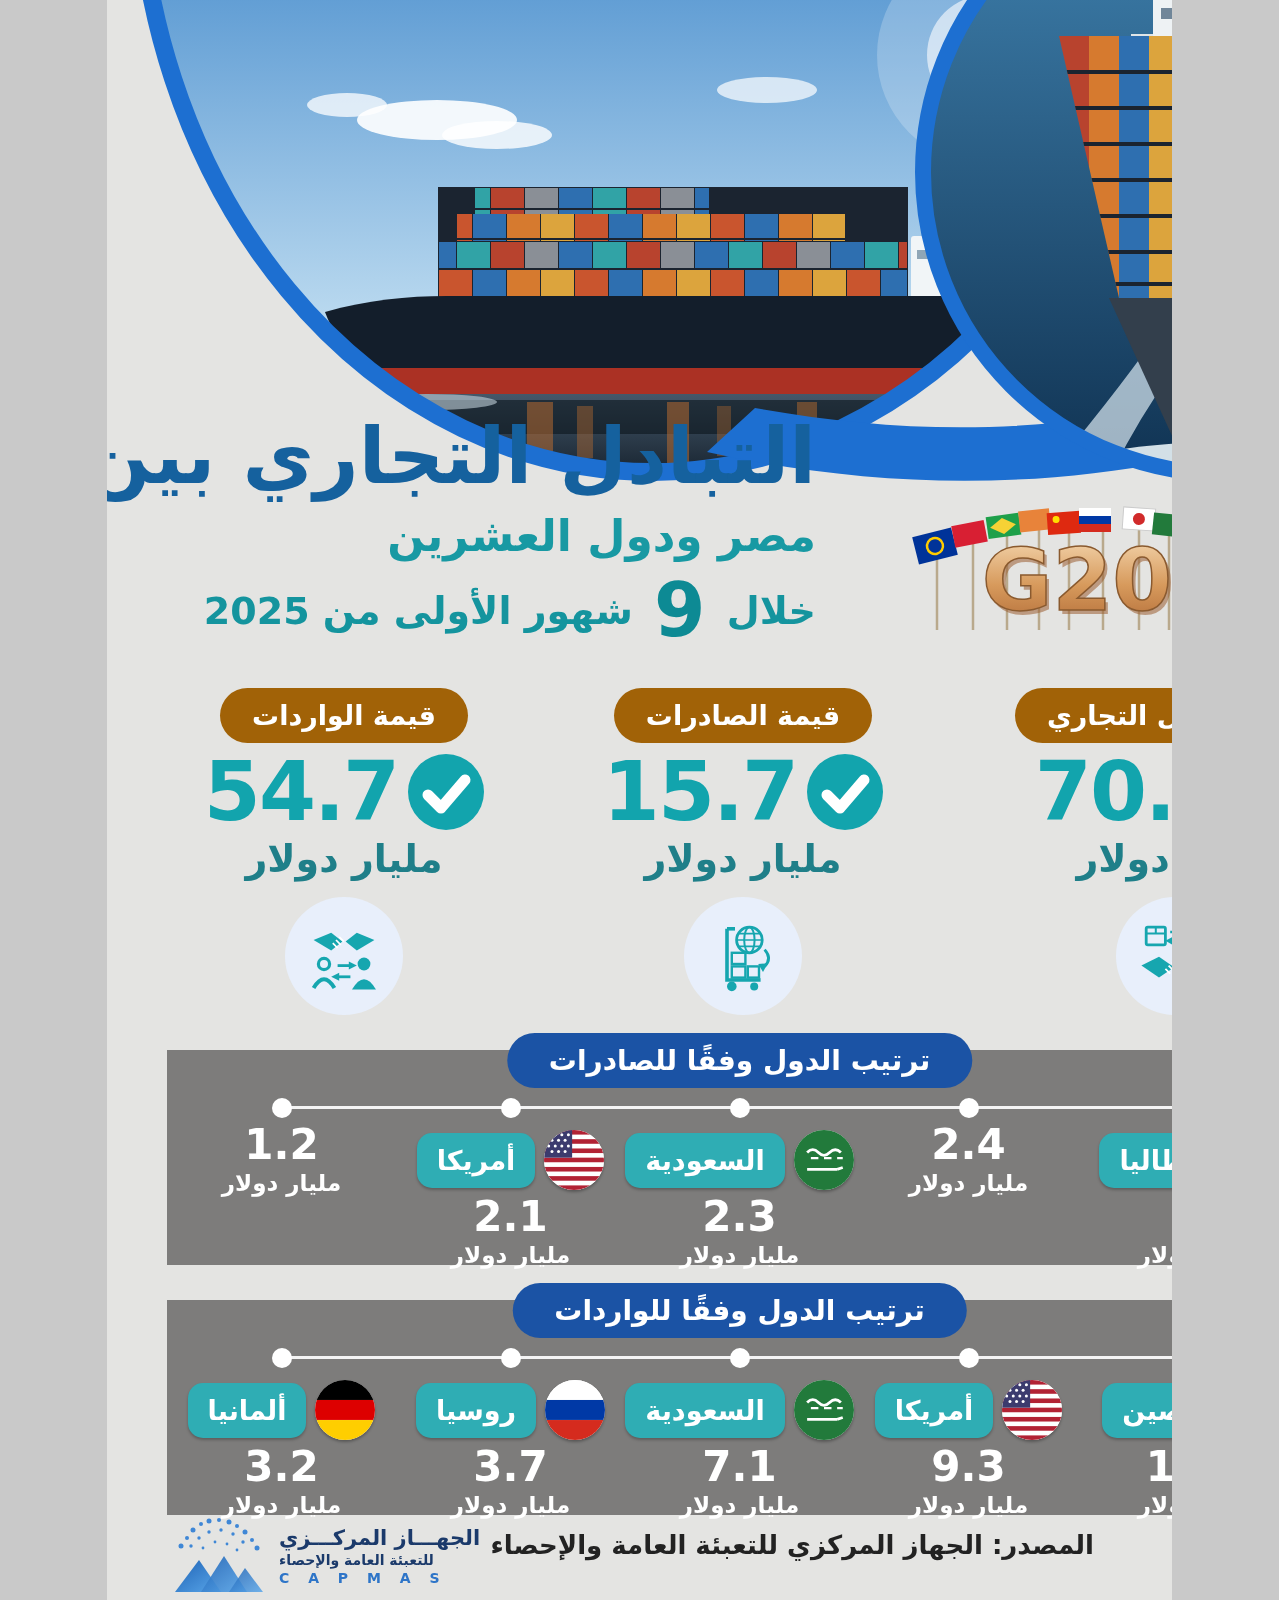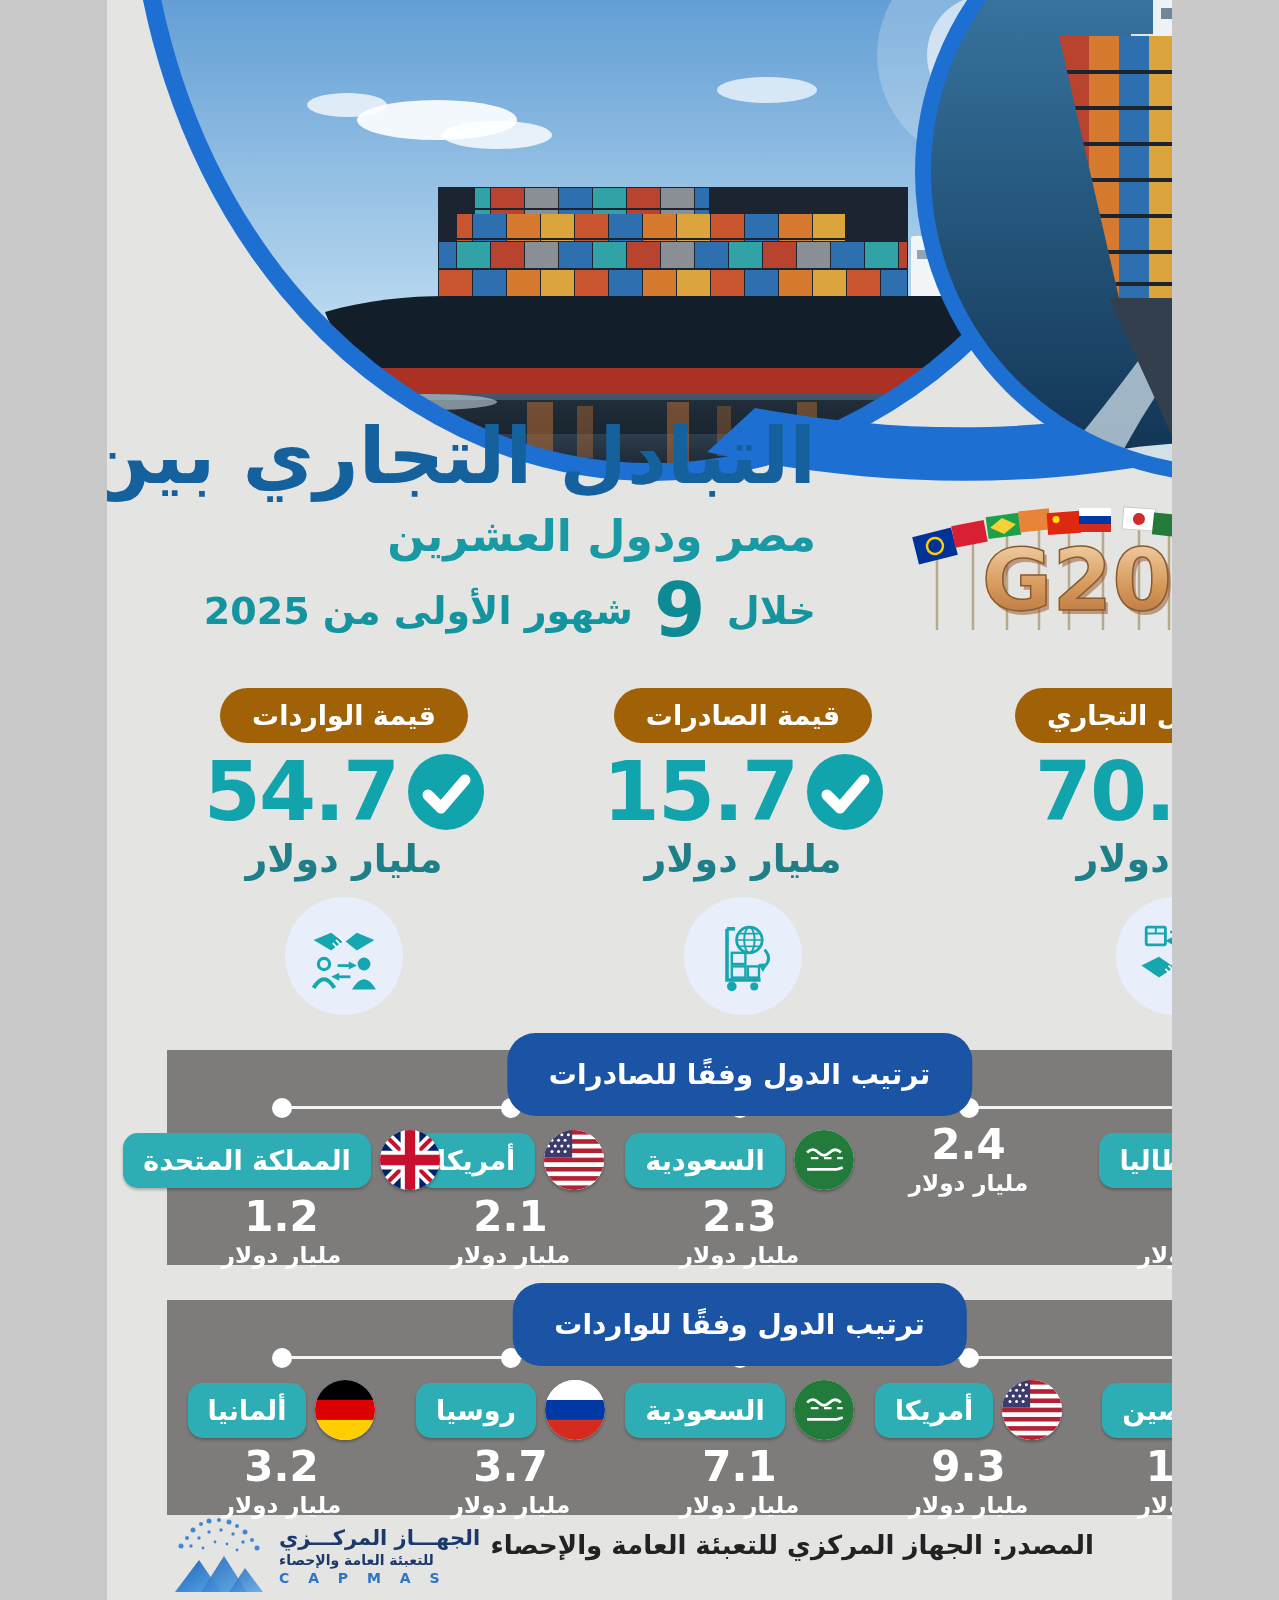--- a/index.html
+++ b/index.html
@@ -26,21 +26,21 @@
   .stat-value-row{display:flex; justify-content:center; align-items:center; gap:10px; margin-top:8px; direction:ltr;}
   .stat-value{font-size:82px; font-weight:bold; color:#12a4ad; letter-spacing:-2px; line-height:1;}
   .stat-unit{font-size:38px; font-weight:bold; color:#1f7f89; margin-top:4px;}
   .stat-icon-circle{width:118px; height:118px; border-radius:50%; background:#e8effb;
     margin:16px auto 0; display:flex; align-items:center; justify-content:center;}
   
   .band{position:absolute; left:60px; width:1145px; height:215px; background:#7d7c7b;}
   .band.exports-band{top:1050px;} .band.imports-band{top:1300px;}
   .band-pill{position:absolute; top:-17px; left:50%; transform:translateX(-50%);
     background:#1b53a5; color:#fff; font-size:28px; font-weight:bold;
-    padding:25px 42px; border-radius:28px; white-space:nowrap; z-index:2;}
+    padding:11px 42px; border-radius:28px; white-space:nowrap; z-index:2;}
   .band-line{position:absolute; top:56px; left:110px; right:112px; height:3px; background:#f4f4f4;}
   .band-cols{position:absolute; top:48px; left:0; right:0; display:flex;}
   .country-col{flex:1; min-width:0; display:flex; flex-direction:column; align-items:center;}
   .dot{width:20px; height:20px; border-radius:50%; background:#fff;}
   .card-row{display:flex; justify-content:center; align-items:center; gap:9px; margin-top:12px; width:100%;}
   .country-pill{background:#2fadb4; color:#fff; font-size:27px; font-weight:bold;
     padding:12px 20px; border-radius:15px; white-space:nowrap; box-shadow:0 2px 3px rgba(0,0,0,.25);}
   .flag{width:60px; height:60px; border-radius:50%; overflow:hidden; flex:none;
     box-shadow:0 2px 3px rgba(0,0,0,.3); background:#fff;}
   .flag svg{display:block;}
@@ -414,32 +414,20 @@
               </svg>
           </span>
           <span class="country-pill">أمريكا</span>
         </div>
         <div class="country-value">2.1</div>
         <div class="country-unit">مليار دولار</div>
       </div>
 
       <div class="country-col">
         <span class="dot"></span>
-        <div class="card-row">
-          <span class="flag">
-            <svg width="60" height="60" viewBox="0 0 64 64">
-                <rect width="64" height="64" fill="#012169"></rect>
-                <path d="M0,0 L64,64 M64,0 L0,64" stroke="#fff" stroke-width="12"></path>
-                <path d="M0,0 L64,64 M64,0 L0,64" stroke="#C8102E" stroke-width="4.5"></path>
-                <path d="M32,0 V64 M0,32 H64" stroke="#fff" stroke-width="20"></path>
-                <path d="M32,0 V64 M0,32 H64" stroke="#C8102E" stroke-width="11"></path>
-              </svg>
-          </span>
-          <span class="country-pill">المملكة المتحدة</span>
-        </div>
         <div class="country-value">1.2</div>
         <div class="country-unit">مليار دولار</div>
       </div>
 
     </div>
   </section>
 
   <section class="band imports-band">
     <div class="band-pill">ترتيب الدول وفقًا للواردات</div>
     <div class="band-line"></div>

